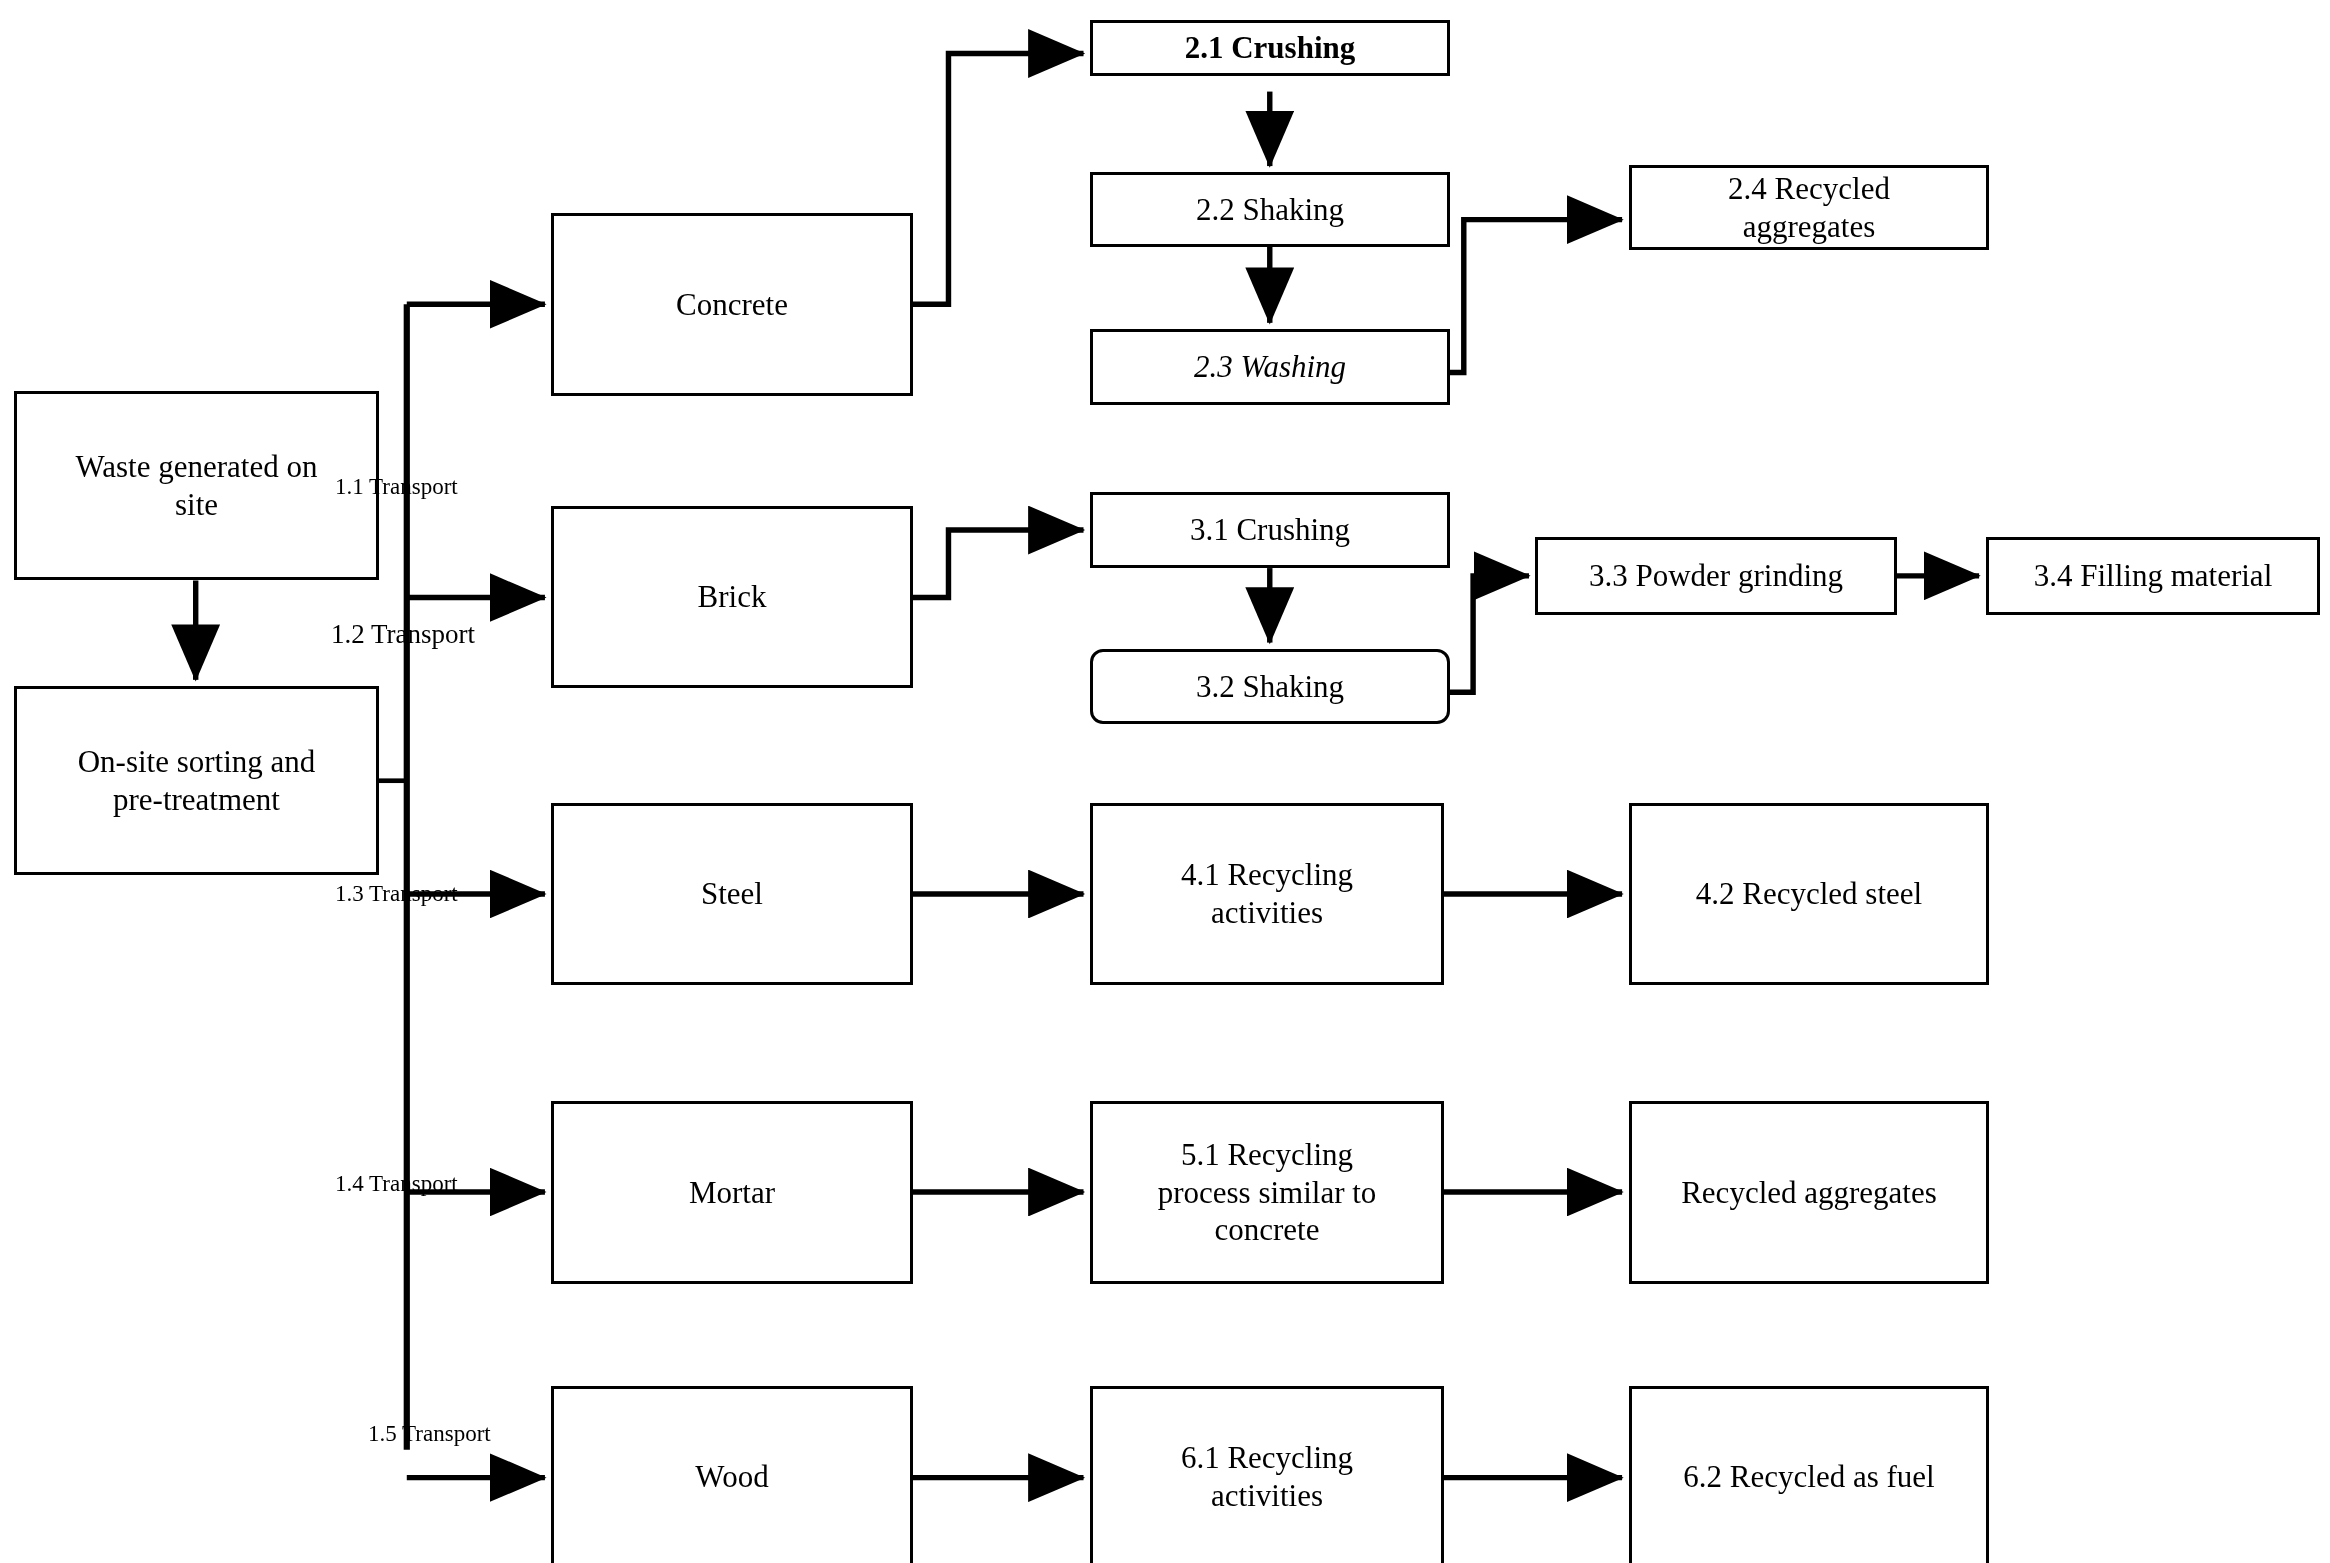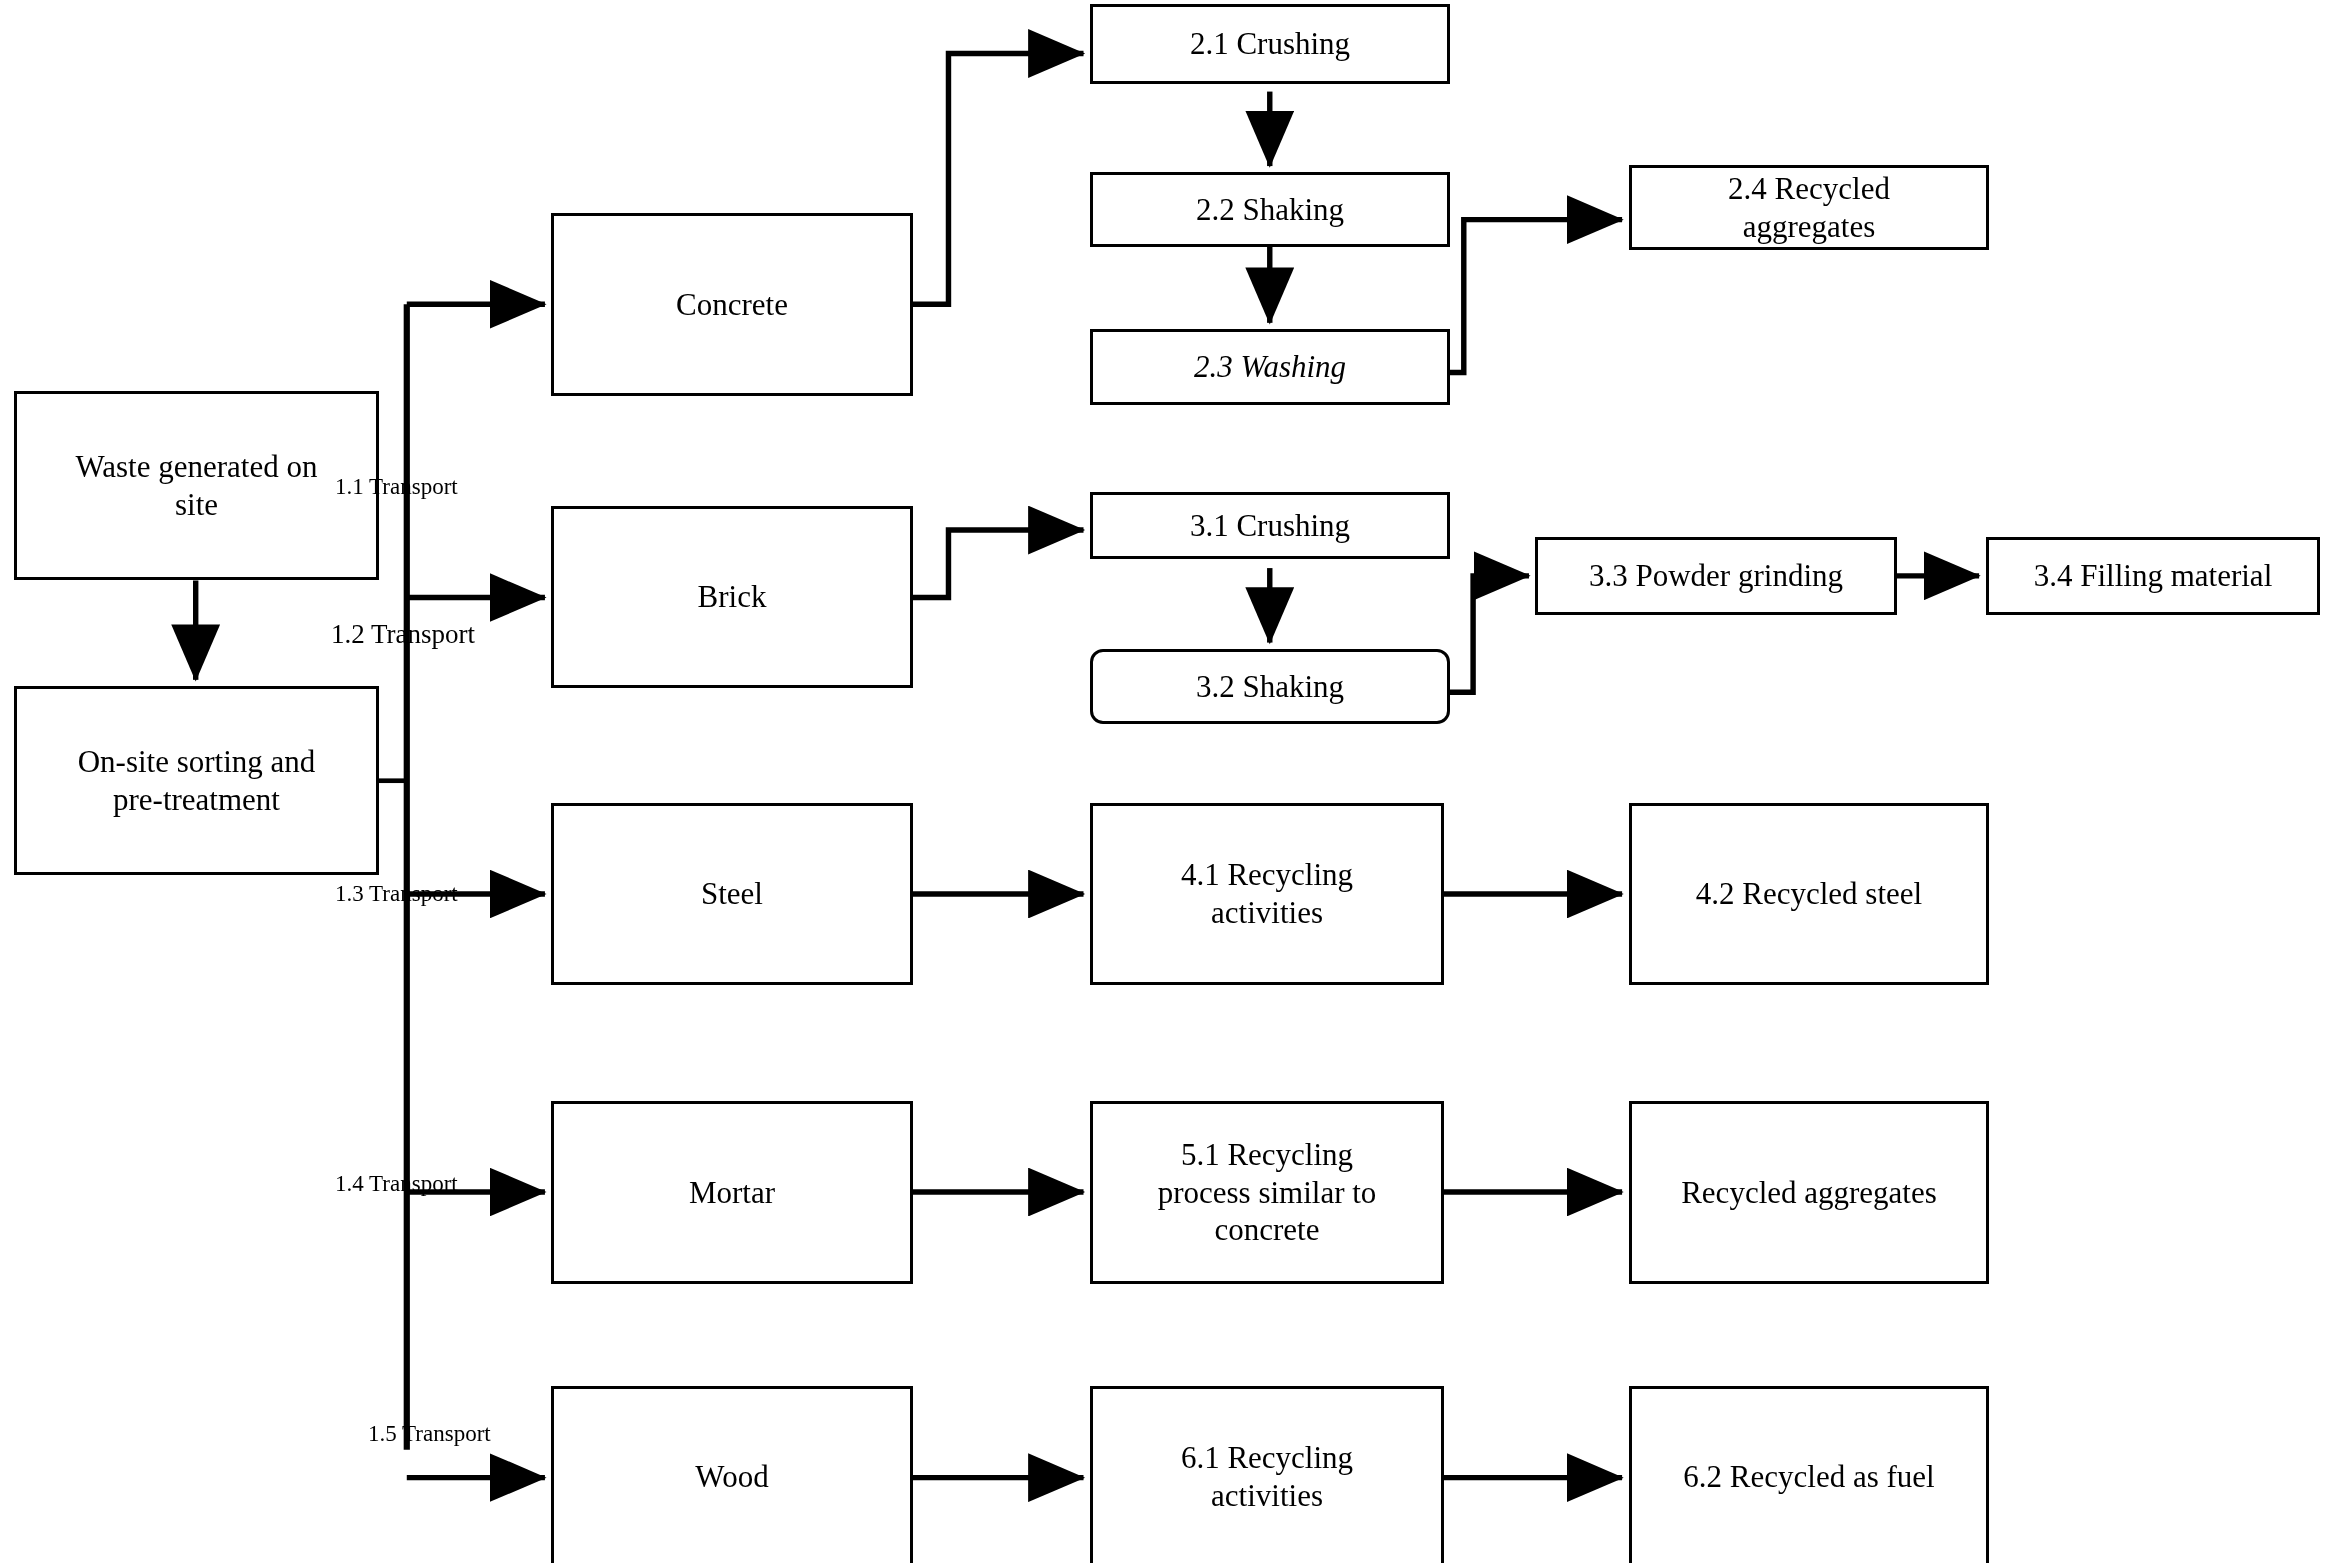--- a/index.html
+++ b/index.html
@@ -130,38 +130,38 @@
   </div>
 
   <div class="node" style="left:551px; top:803px; width:362px; height:182px; font-size:31px;">
     <span class="txt">Steel</span>
   </div>
 
   <div class="node" style="left:551px; top:1386px; width:362px; height:182px; font-size:31px;">
     <span class="txt">Wood</span>
   </div>
 
-  <div class="node" style="left:1090px; top:4px; width:360px; height:80px; font-size:31px;">
+  <div class="node" style="left:1090px; top:20px; width:360px; height:56px; font-size:31px;font-weight:bold;">
     <span class="txt">2.1 Crushing</span>
   </div>
 
   <div class="node" style="left:1090px; top:172px; width:360px; height:75px; font-size:31px;">
     <span class="txt">2.2 Shaking</span>
   </div>
 
   <div class="node" style="left:1090px; top:329px; width:360px; height:76px; font-size:31px;font-style:italic;">
     <span class="txt">2.3 Washing</span>
   </div>
 
   <div class="node" style="left:1629px; top:165px; width:360px; height:85px; font-size:31px;">
     <span class="txt">2.4 Recycled
 aggregates</span>
   </div>
 
-  <div class="node" style="left:1090px; top:492px; width:360px; height:67px; font-size:31px;">
+  <div class="node" style="left:1090px; top:492px; width:360px; height:76px; font-size:31px;">
     <span class="txt">3.1 Crushing</span>
   </div>
 
   <div class="node" style="left:1090px; top:649px; width:360px; height:75px; font-size:31px;border-radius:13px;">
     <span class="txt">3.2 Shaking</span>
   </div>
 
   <div class="node" style="left:1535px; top:537px; width:362px; height:78px; font-size:31px;">
     <span class="txt">3.3 Powder grinding</span>
   </div>

